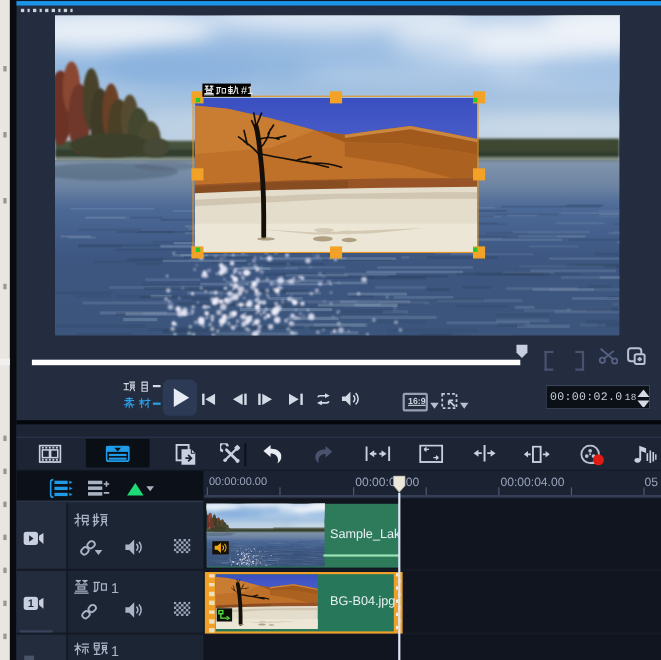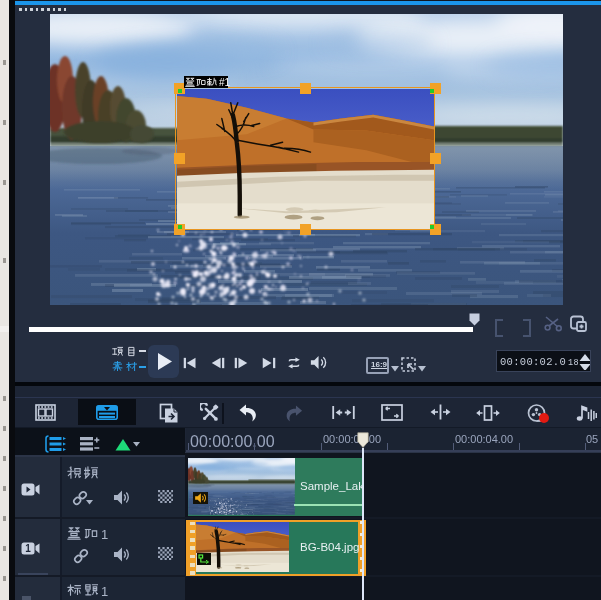--- a/index.html
+++ b/index.html
@@ -864,21 +864,21 @@
 <ellipse cx="3.6" cy="14.5" rx="2.8" ry="2.2" fill="#c9d1e0"></ellipse>
 <path d="M6 14.5 V2.5 L10.5 4 V6.5 L6.4 5" fill="none" stroke="#c9d1e0" stroke-width="1.7"></path>
 <path d="M6 2.5 L10.5 4 V6.5 L6 5 Z" fill="#c9d1e0"></path>
 <g stroke="#c9d1e0" stroke-width="1.5" fill="none">
 <path d="M12.5 8 V15 M15.2 5.5 V17 M17.9 7 V15.5 M20.3 9 V14"></path>
       </g>
     </svg>
 <div class="abs" style="left:15px;top:427px;width:586px;height:1px;background:#131a27;"></div>
 <div class="abs" style="left:186px;top:428px;width:415px;height:24px;background:#1b2332;"></div>
 <div class="abs" style="left:186px;top:450px;width:415px;height:2px;background:#363f58;"></div>
-<div class="abs" style="left:190px;top:433px;color:#9aa5bd;font-size:16px;">00:00:00.00</div>
+<div class="abs" style="left:190px;top:433px;color:#9aa5bd;font-size:10px;">00:00:00.00</div>
 <div class="abs" style="left:323px;top:433px;color:#9aa5bd;font-size:11px;">00:00:02.00</div>
 <div class="abs" style="left:455px;top:433px;color:#9aa5bd;font-size:11px;">00:00:04.00</div>
 <div class="abs" style="left:586px;top:433px;color:#9aa5bd;font-size:11px;">05</div>
 <div class="abs" style="left:188px;top:443px;width:1px;height:7px;background:#525c78;"></div>
 <div class="abs" style="left:254px;top:443px;width:1px;height:7px;background:#525c78;"></div>
 <div class="abs" style="left:321px;top:443px;width:1px;height:7px;background:#525c78;"></div>
 <div class="abs" style="left:387px;top:443px;width:1px;height:7px;background:#525c78;"></div>
 <div class="abs" style="left:453px;top:443px;width:1px;height:7px;background:#525c78;"></div>
 <div class="abs" style="left:519px;top:443px;width:1px;height:7px;background:#525c78;"></div>
 <div class="abs" style="left:585px;top:443px;width:1px;height:7px;background:#525c78;"></div>

